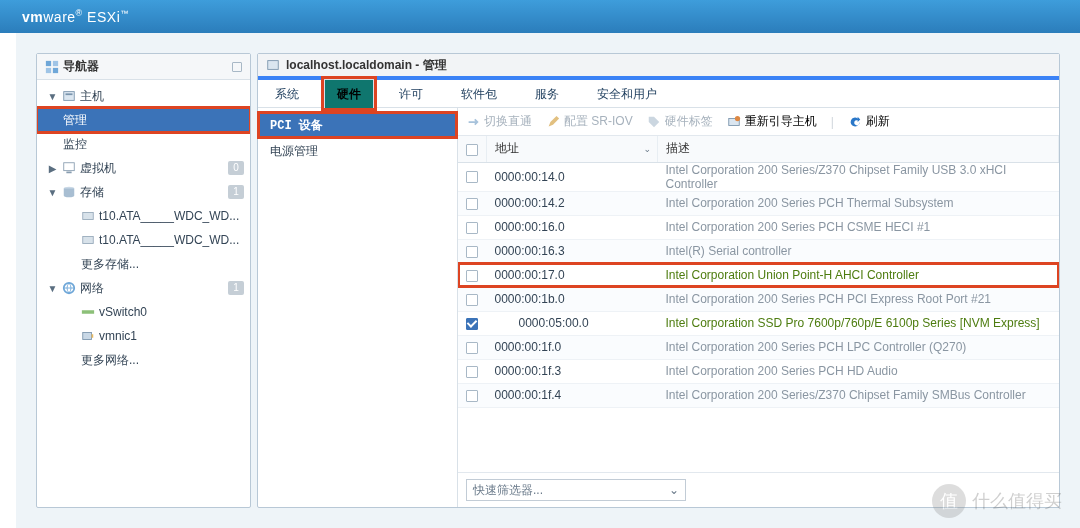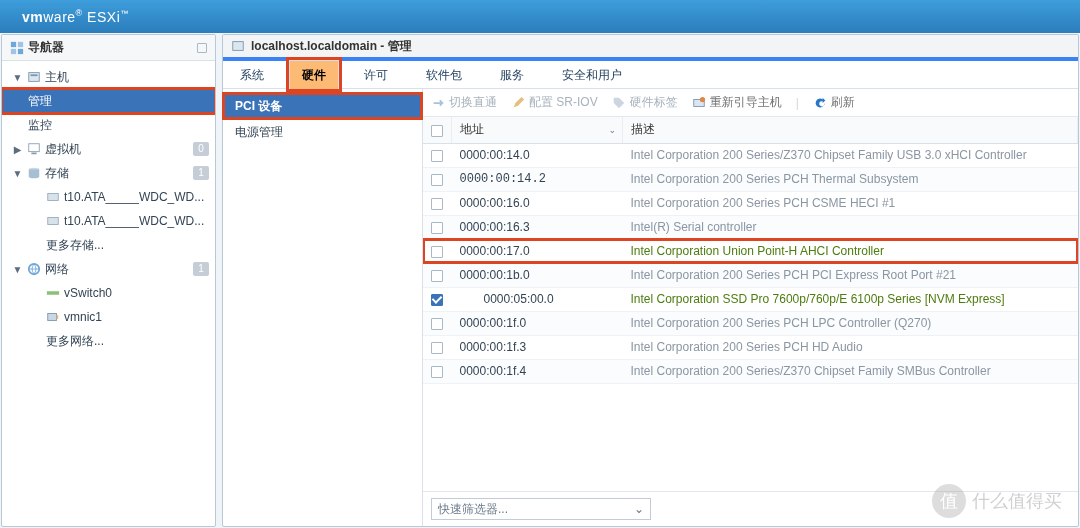--- a/index.html
+++ b/index.html
@@ -1,46 +1,46 @@
 <!DOCTYPE html>
 <html><head>
 <meta charset="utf-8">
 <style>
   * { box-sizing: border-box; margin:0; padding:0; }
   body { font-family: Arial, "Microsoft YaHei", sans-serif; font-size:12px; background:#fff; width:1080px; height:528px; overflow:hidden; position:relative; }
   .topbar { height:33px; background:linear-gradient(#3e9ddb,#2b7dbb); color:#fff; display:flex; align-items:center; padding:0 22px; font-size:14px; letter-spacing:.5px; }
   .topbar b { font-weight:700; }
-  .main { display:flex; height:calc(528px - 33px); padding:1px; gap:6px; background:#eef4f8; }
+  .main { display:flex; height:calc(528px - 33px); padding:20px; gap:6px; background:#eef4f8;margin-left:16px; }
   .panel { background:#fff; border:1px solid #b8c8d6; border-radius:2px; display:flex; flex-direction:column; }
   .nav-panel { width:215px; }
   .panel-head { height:26px; display:flex; align-items:center; justify-content:space-between; padding:0 8px; background:#f5f7f9; border-bottom:1px solid #d9e1e8; font-size:12px; color:#333; font-weight:700;}
   .panel-head .gap { width:10px; height:10px; border:1px solid #a8b8c6; border-radius:1px; }
   .tree { flex:1; overflow:auto; padding:4px 0; color:#345;}
   .tree-item { display:flex; align-items:center; height:24px; padding:0 6px 0 10px; gap:4px; cursor:pointer; white-space:nowrap; }
   .tree-item.sel { background:#3b73b8; color:#fff; }
   .tree-item.sel.red { outline:3px solid #d42; outline-offset:-1px;}
   .tree-item .tw { width:11px; text-align:center; color:#5a6e80; font-size:10px;}
   .tree-item.lvl1 { padding-left:26px; }
   .tree-item.lvl2 { padding-left:44px; }
   .badge { margin-left:auto; background:#c5ced6; color:#fff; border-radius:2px; font-size:10px; min-width:16px; text-align:center; padding:0 3px; height:14px; line-height:14px;}
   .ic { width:14px; height:14px; display:inline-block; flex-shrink:0; }
   .content-panel { flex:1; }
   .content-head { height:26px; display:flex; align-items:center; padding:0 8px; background:#f2f4f6; border-bottom:4px solid #3b82f6; gap:6px; font-weight:700; color:#333;}
   .tabs { display:flex; height:28px; border-bottom:1px solid #d9e1e8; padding:0 4px; gap:12px; align-items:center;}
   .tab { padding:6px 12px 5px; font-size:12px; color:#1a3a5a; cursor:pointer; border:1px solid transparent; border-bottom:none;}
-  .tab.active { border-color:#d9e1e8; background:#fdba74; color:#000; font-weight:700;}
+  .tab.active { border-color:#d9e1e8; background:#0f766e; color:#000; font-weight:700;}
   .tab.red { outline:3px solid #d42;}
   .hw-body { flex:1; display:flex;}
   .hw-side { width:200px; border-right:1px solid #d9e1e8; padding:4px 0;}
   .hw-side-item { height:26px; display:flex; align-items:center; padding:0 12px; cursor:pointer; color:#345;}
-  .hw-side-item.sel { background:#3b73b8; color:#fff; font-weight:700;}
+  .hw-side-item.sel { background:#3b73b8; color:#fff; font-weight:700;font-family:Liberation Mono, monospace;}
   .hw-side-item.red { outline:3px solid #d42; outline-offset:-2px;}
   .hw-content { flex:1; display:flex; flex-direction:column;}
   .toolbar { height:28px; display:flex; align-items:center; padding:0 8px; gap:14px; border-bottom:1px solid #e2e8ee;}
-  .tool { display:flex; align-items:center; gap:4px; font-size:12px; color:#737373; cursor:pointer;}
+  .tool { display:flex; align-items:center; gap:4px; font-size:12px; color:#000000; cursor:pointer;}
   .tool.disabled { color:#a7b2bd; cursor:default;}
   .tool .ti { width:14px; height:14px;}
   .table-wrap { flex:1; overflow:auto;}
   table { width:100%; border-collapse:collapse; font-size:12px;}
   th { text-align:left; font-weight:400; color:#333; background:#f8fafc; height:26px; padding:0 8px; border-bottom:1px solid #d9e1e8; border-right:1px solid #e8eef3; position:relative;}
   th .sort { position:absolute; right:6px; top:50%; transform:translateY(-50%); font-size:9px; color:#6a7a8a;}
   td { height:24px; padding:0 8px; border-bottom:1px solid #eef2f6; color:#345;}
   tr:nth-child(even) td { background:#fafcfe;}
   td.desc { color:#8a96a2;}
   td.desc.dark { color:#4d7c0f;}
@@ -217,21 +217,21 @@
             </tr>
               </thead>
             <tbody id="rows">
                 <tr>
                   <td><span class="cb"></span></td>
                   <td style="padding-left: 8px;">0000:00:14.0</td>
                   <td class="desc">Intel Corporation 200 Series/Z370 Chipset Family USB 3.0 xHCI Controller</td>
                 </tr>
                 <tr>
                   <td><span class="cb"></span></td>
-                  <td style="padding-left: 8px; font-family: Liberation Mono, monospace;">0000:00:14.2</td>
+                  <td style="padding-left: 8px;">0000:00:14.2</td>
                   <td class="desc">Intel Corporation 200 Series PCH Thermal Subsystem</td>
                 </tr>
                 <tr>
                   <td><span class="cb"></span></td>
                   <td style="padding-left: 8px;">0000:00:16.0</td>
                   <td class="desc">Intel Corporation 200 Series PCH CSME HECI #1</td>
                 </tr>
                 <tr>
                   <td><span class="cb"></span></td>
                   <td style="padding-left: 8px;">0000:00:16.3</td>

